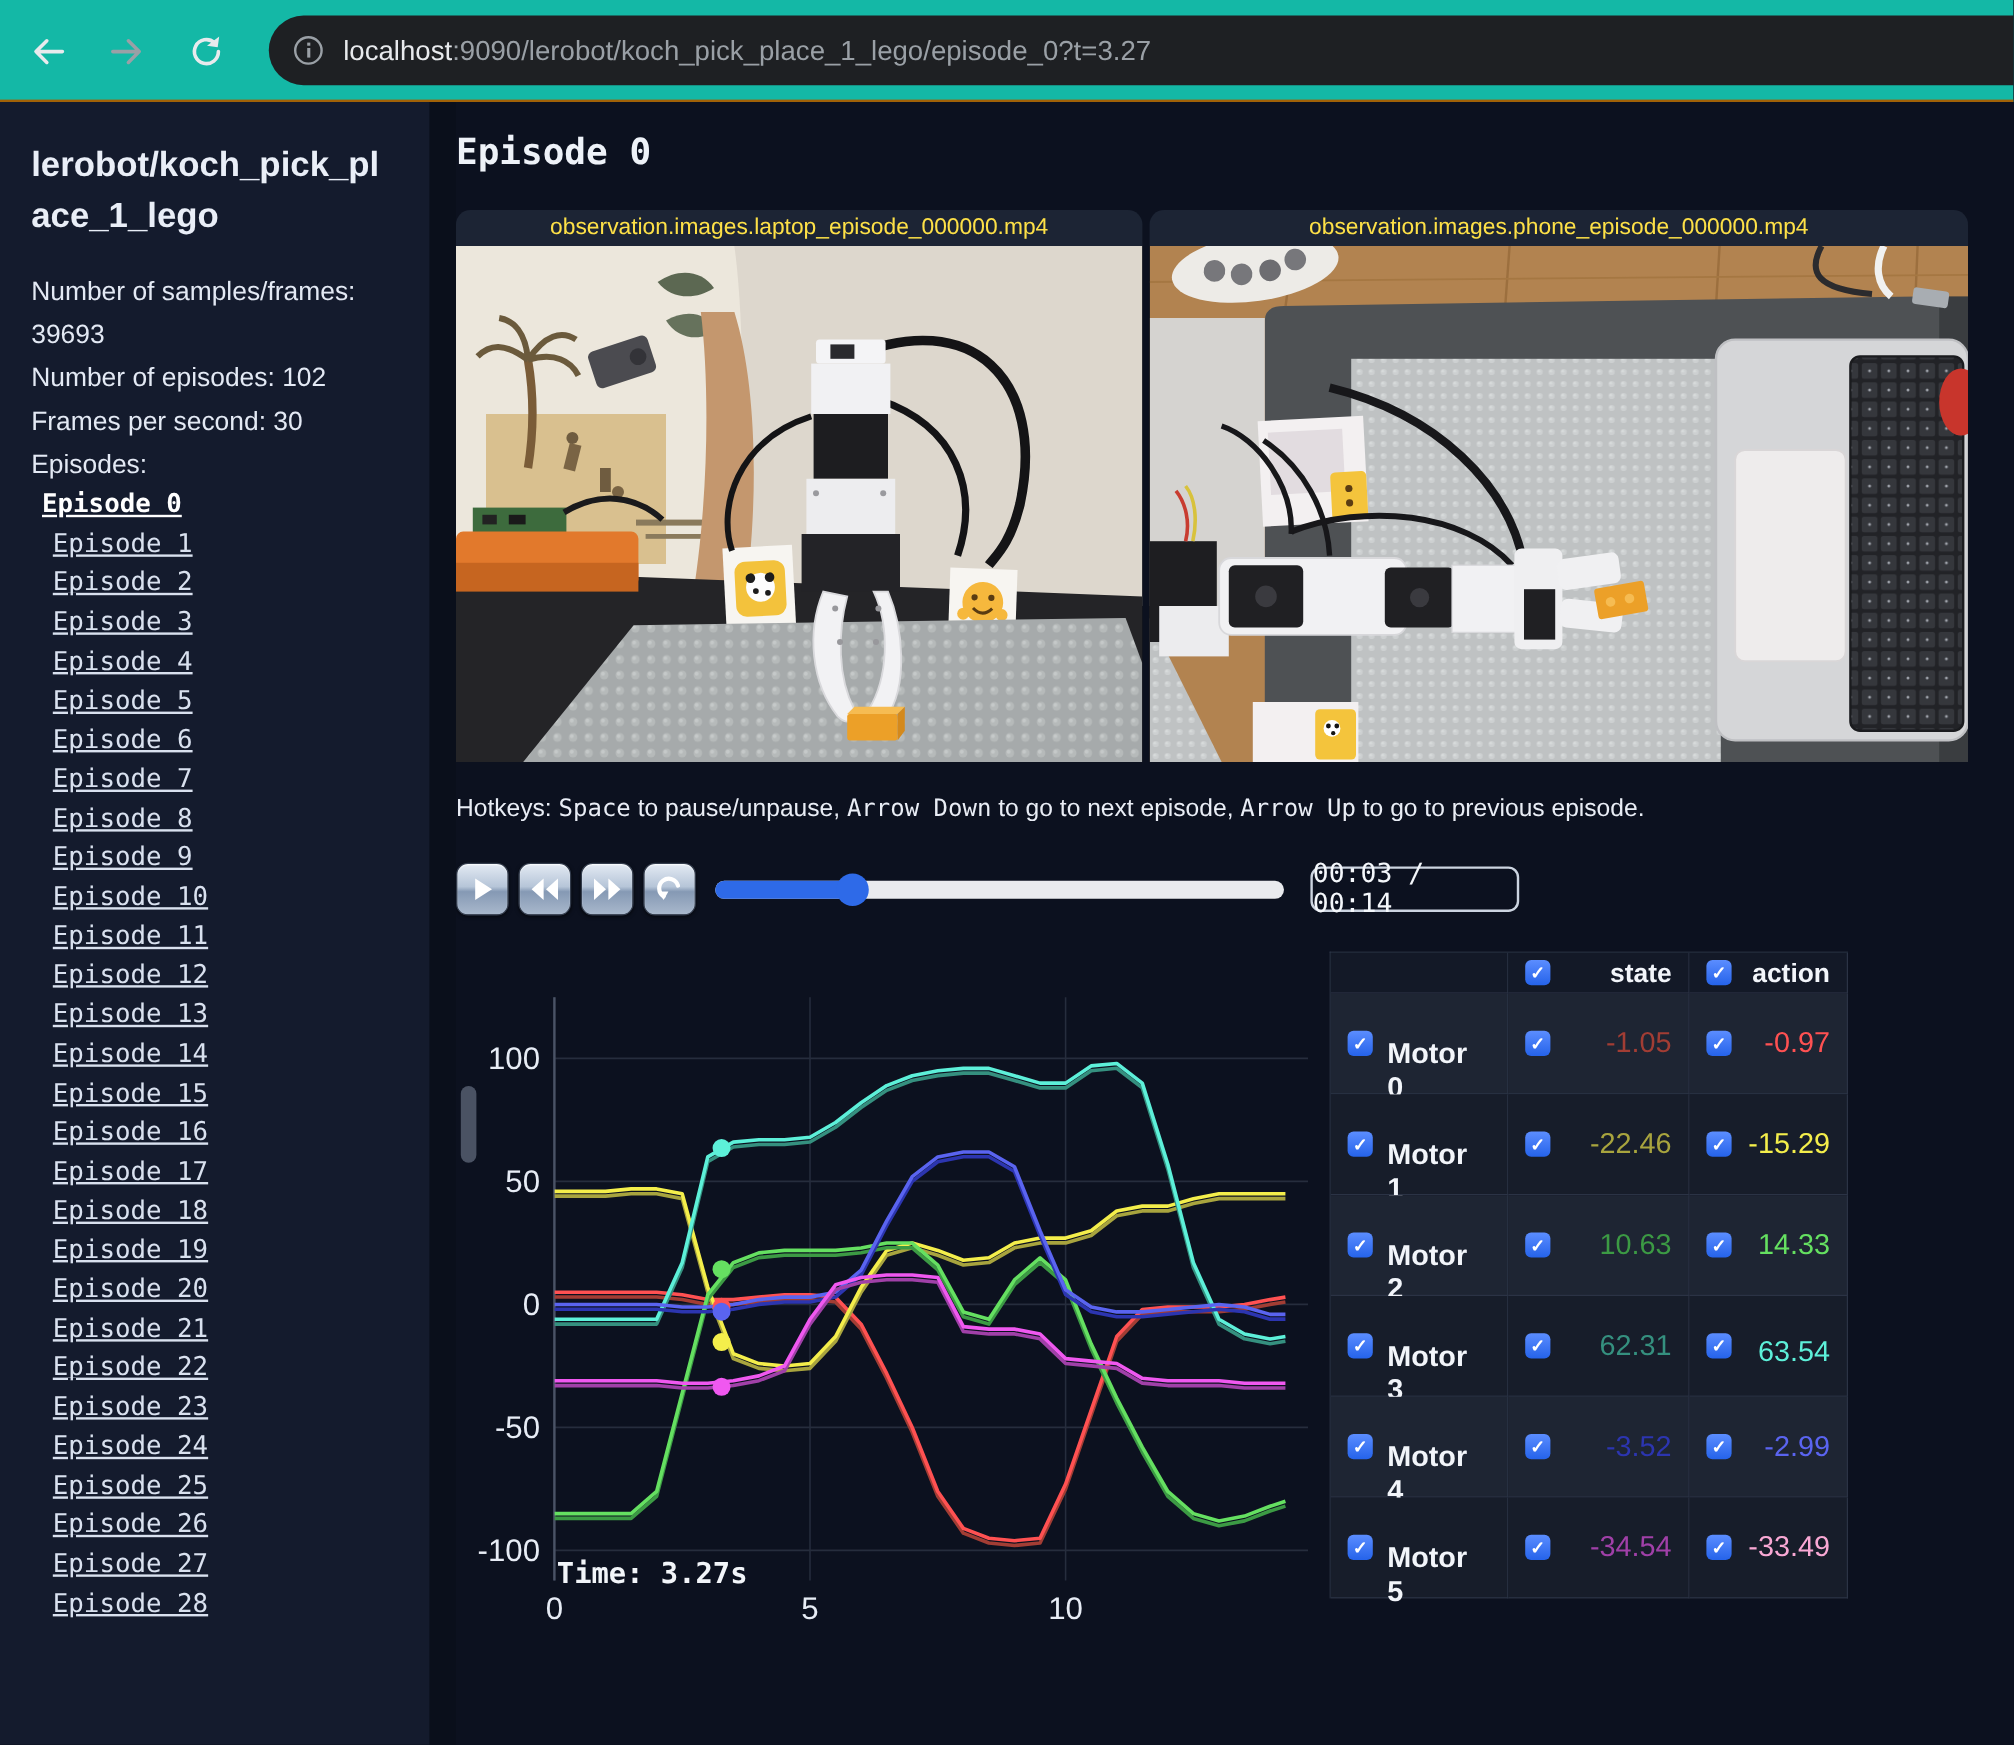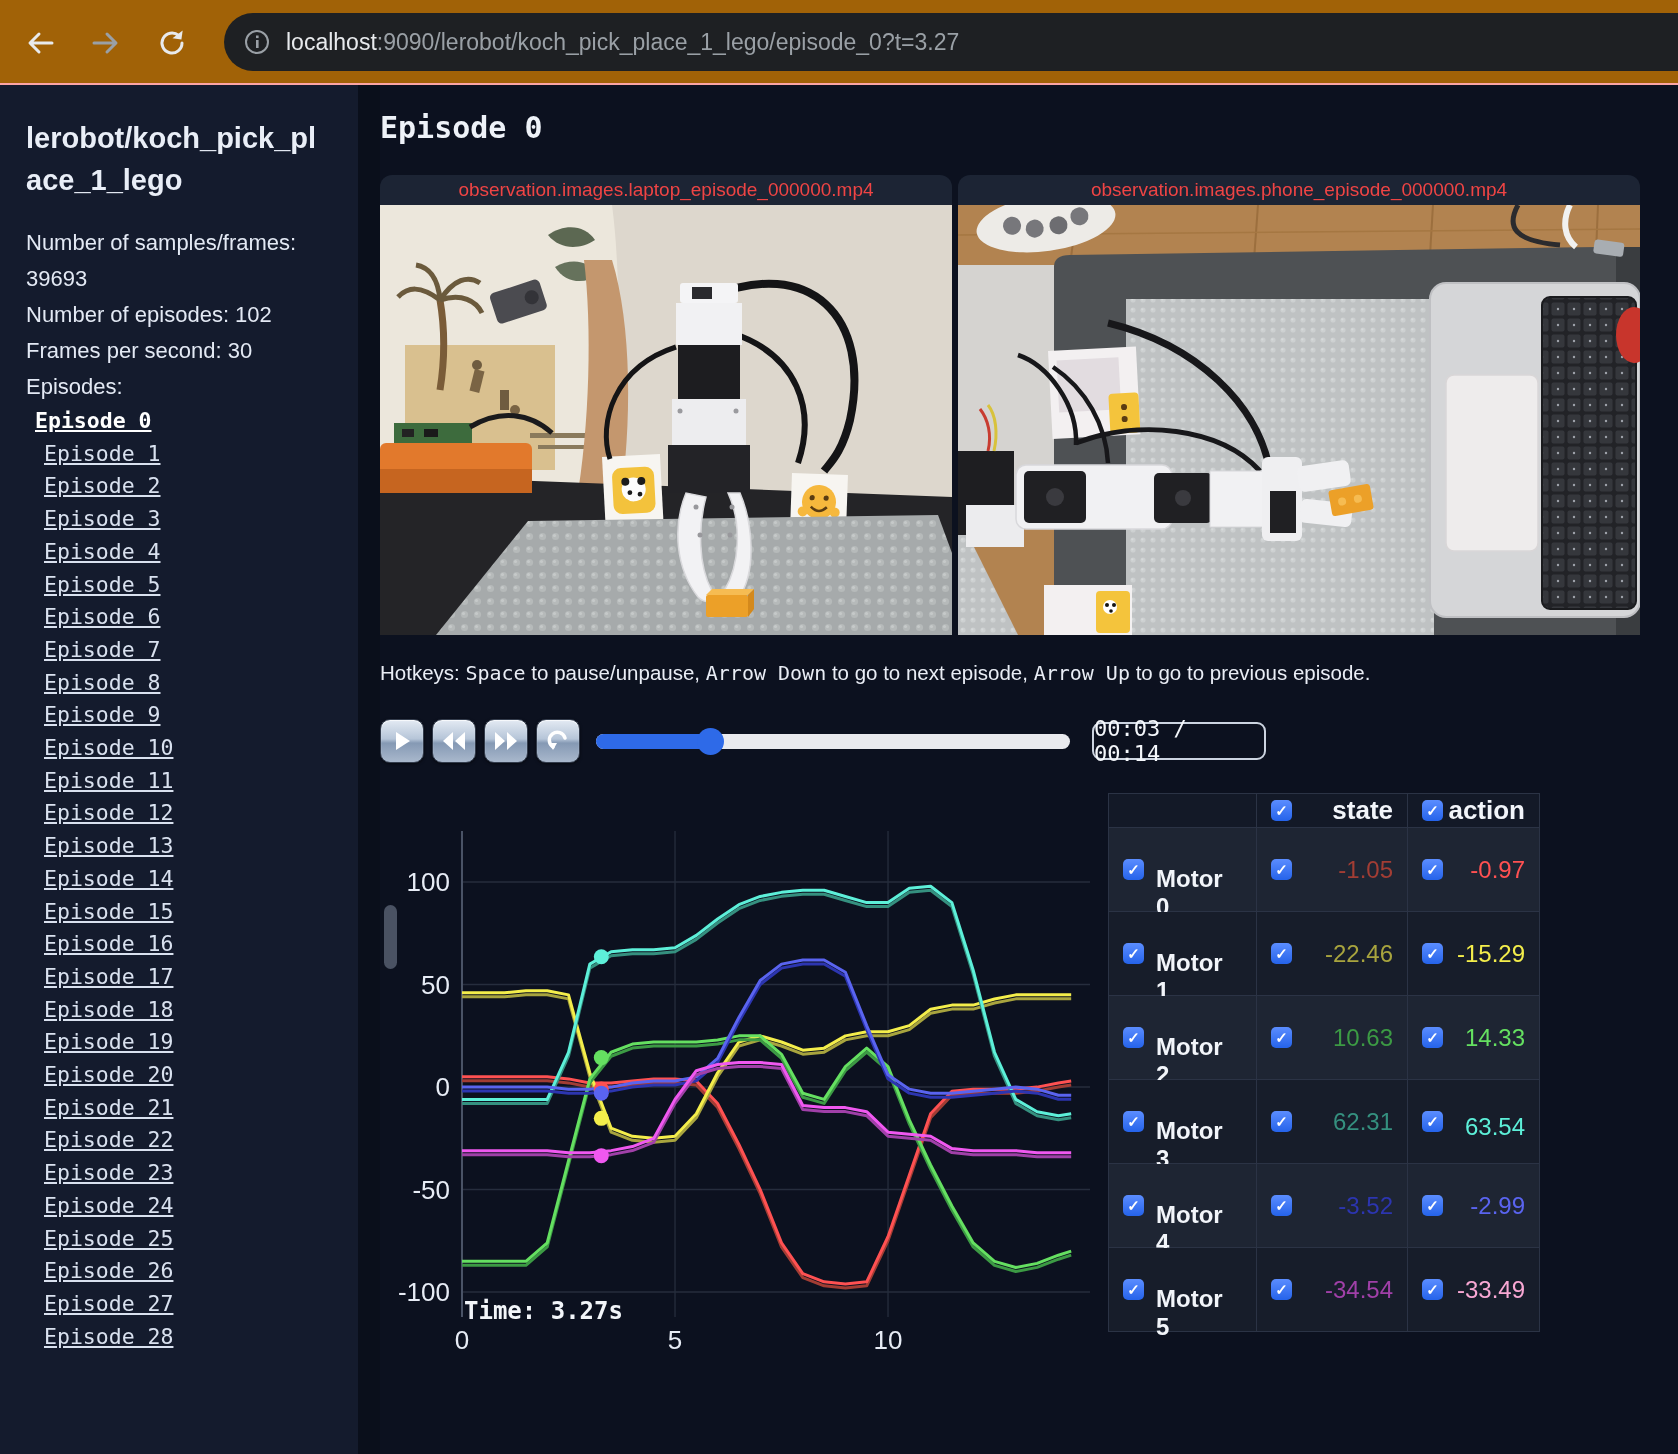--- a/index.html
+++ b/index.html
@@ -7,42 +7,42 @@
   body {
     position: relative;
     background:#0c111f;
     font-family:"Liberation Sans", sans-serif;
     overflow:hidden;
     color:#e8edf6;
   }
   .mono { font-family:"DejaVu Sans Mono", monospace; }
 
   
-  .chrome { position:absolute; left:0; top:0; width:1678px; height:85px; background:#a16207; border-bottom:2px solid #fca5a5; z-index:5; }
+  .chrome { position:absolute; left:0; top:0; width:1678px; height:85px; background:#14b8a6; border-bottom:2px solid #a16207; z-index:5; }
   .nav-ic { position:absolute; top:26px; width:34px; height:34px; }
   .url-pill { position:absolute; left:224px; top:13px; width:1490px; height:58px; border-radius:29px; background:#1e2023; display:flex; align-items:center; }
   .url-info { margin-left:20px; flex:none; }
   .url-text { margin-left:16px; font-size:23px; white-space:nowrap; }
   .url-host { color:#e8eaed; }
   .url-rest { color:#9aa0a6; }
 
   
   .sidebar { position:absolute; left:0; top:85px; width:358px; bottom:0; background:#141b2d; z-index:2; }
   .gutter { position:absolute; left:358px; top:85px; width:22px; bottom:0; background:#0a0f1b; z-index:2; }
   .scroll-thumb { position:absolute; left:384px; top:905px; width:13px; height:64px; border-radius:7px; background:#4a5263; z-index:3; }
   .side-title { position:absolute; left:26px; top:32px; width:300px; font-size:29px; font-weight:bold; line-height:42px; color:#e9eef7; word-break:break-all; }
   .side-stats { position:absolute; left:26px; top:140px; width:312px; font-size:22px; line-height:36px; color:#e3e9f4; }
   .ep-list { position:absolute; left:44px; top:320px; display:flex; flex-direction:column; }
   .ep-link { font-family:"DejaVu Sans Mono", monospace; font-size:21.5px; line-height:32.7px; color:#d9e1ef; text-decoration:underline; width:max-content; }
   .ep-link.active { font-weight:bold; color:#ffffff; margin-left:-9px; }
 
   
   .page-title { position:absolute; left:380px; top:110px; font-family:"DejaVu Sans Mono", monospace; font-weight:bold; font-size:30px; color:#eef2f8; }
   .panel { position:absolute; top:175px; }
-  .panel-hd { height:30px; background:#1c2434; border-radius:12px 12px 0 0; display:flex; align-items:center; justify-content:center; font-size:19px; color:#ef4444;text-align:right; }
+  .panel-hd { height:30px; background:#1c2434; border-radius:12px 12px 0 0; display:flex; align-items:center; justify-content:center; font-size:19px; color:#fde047;text-align:right; }
   .video { height:430px; position:relative; overflow:hidden; background:#1a1a1c; }
   .video svg { width:100%; height:100%; display:block; }
 
   .hotkeys { position:absolute; left:380px; top:661px; font-size:20.5px; color:#e9edf5; }
   .hotkeys .mono { font-size:20px;margin-top:16px; }
 
   .ctrl-btn { position:absolute; top:719px; width:44px; height:44px; border-radius:10px;
     background:linear-gradient(180deg,#e3eaf3 0%,#b6c5d8 45%,#8599b4 55%,#a9b8cc 100%);
     border:1px solid #333c4c; box-shadow:inset 0 1px 1px rgba(255,255,255,.75), 0 1px 3px rgba(0,0,0,.55);
     display:flex; align-items:center; justify-content:center; }
@@ -55,21 +55,21 @@
   .chart-wrap { position:absolute; left:378px; top:793px; width:732px; height:565px; }
   .time-label { position:absolute; left:464px; top:1297px; font-family:"DejaVu Sans Mono", monospace; font-weight:bold; font-size:24px; color:#f2f5f9; }
 
   
   .tbl { position:absolute; left:1108px; top:793px; border-top:1px solid #2b3345; border-left:1px solid #2b3345; z-index:2; }
   .trow { display:flex; }
   .tcell { border-right:1px solid #2b3345; border-bottom:1px solid #2b3345; display:flex; align-items:center; padding:0 14px; }
   .cb { width:21px; height:21px; border-radius:5px; flex:none;
     background:linear-gradient(180deg,#5b8dff,#2563ea);
     color:#fff; font-size:15px; font-weight:bold; display:flex; align-items:center; justify-content:center; }
-  .hdr-label { margin-left:auto; font-weight:bold; font-size:26px; color:#f2f5fa; }
+  .hdr-label { margin-left:auto; font-weight:bold; font-size:22px; color:#f2f5fa; }
   .motor-label { margin-left:12px; font-weight:bold; font-size:24px; color:#f2f5fa;margin-top:46px; }
   .val { margin-left:auto; font-weight:normal; font-size:24px; }
 </style>
 </head>
 <body>
 
 <svg width="0" height="0" style="position:absolute" aria-hidden="true">
   <defs>
     <pattern id="studsL" width="13" height="13" patternUnits="userSpaceOnUse">
       <rect width="13" height="13" fill="#a6aaab"></rect>

